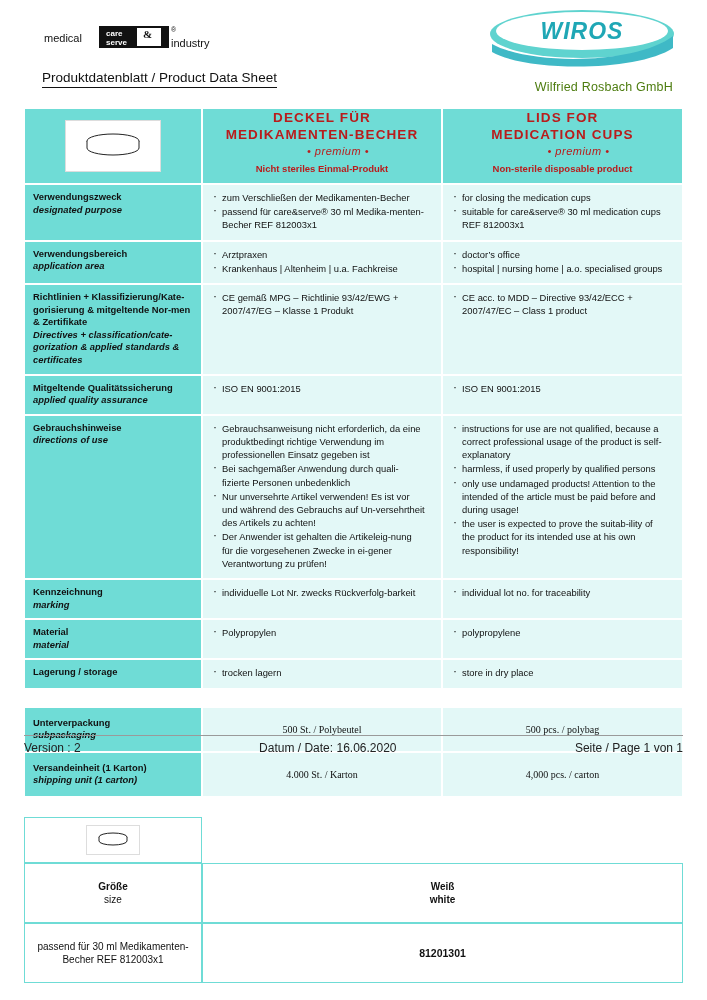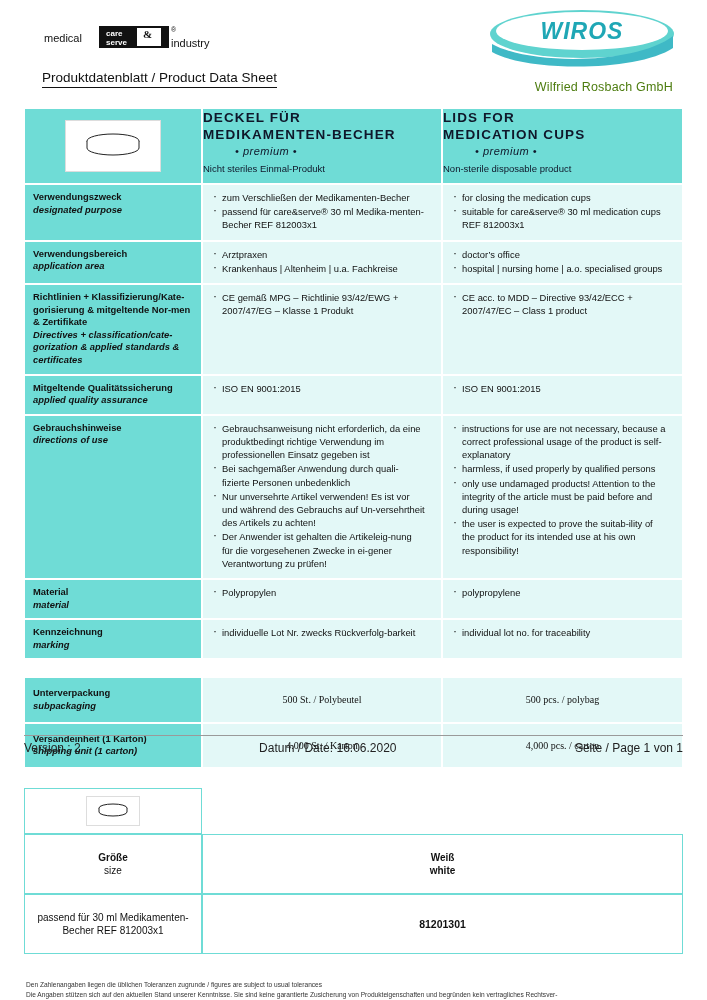--- a/index.html
+++ b/index.html
@@ -41,24 +41,24 @@
 
   
   .banner td { background:#6fdcd6; padding:0; height: 74px; }
   .banner-img {
     background: #6fdcd6; text-align:center; vertical-align: middle;
   }
   .img-box {
     width: 96px; height: 52px; margin: 11px auto; background:#fff;
     border: 1px solid #dddddd; display:flex; align-items:center; justify-content:center;
   }
-  .banner-txt { text-align:left; color:#0f172a; padding: 9px 6px 8px; }
+  .banner-txt { text-align:center; color:#b91c1c; padding: 9px 6px 8px; }
   .banner-txt .l1 { font-weight:bold; font-size: 13.5px; letter-spacing: 1.1px; line-height: 17px; }
   .banner-txt .l2 { font-style: italic; font-size: 11px; margin-top: 2px; letter-spacing:.5px;padding-left:32px;}
-  .banner-txt .l3 { font-size: 9.5px; margin-top: 6px; }
+  .banner-txt .l3 { font-size: 9.5px; margin-top: 6px; font-weight: bold; }
 
   
   .lbl {
     background:#6fdcd6; padding: 6px 8px 7px 8px; font-size: 9.4px; line-height: 12.6px;
   }
   .lbl .de { font-weight:bold; }
   .lbl .en { font-style: italic; font-weight:bold; }
   .cell {
     background:#e3f8f7; padding: 6px 16px 7px 10px; font-size: 9.4px; line-height: 13.2px;
   }
@@ -243,25 +243,42 @@
         <td class="cell">
           <ul>
             <li>Gebrauchsanweisung nicht erforderlich, da eine produktbedingt richtige Verwendung im professionellen Einsatz gegeben ist</li>
             <li>Bei sachgemäßer Anwendung durch quali-fizierte Personen unbedenklich</li>
             <li>Nur unversehrte Artikel verwenden! Es ist vor und während des Gebrauchs auf Un-versehrtheit des Artikels zu achten!</li>
             <li>Der Anwender ist gehalten die Artikeleig-nung für die vorgesehenen Zwecke in ei-gener Verantwortung zu prüfen!</li>
           </ul>
         </td>
         <td class="cell">
           <ul>
-            <li>instructions for use are not necessary, because a correct professional usage of the product is self-explanatory</li>
+            <li>instructions for use are not qualified, because a correct professional usage of the product is self-explanatory</li>
             <li>harmless, if used properly by qualified persons</li>
-            <li>only use undamaged products! Attention to the integrity of the article must be paid before and during usage!</li>
+            <li>only use undamaged products! Attention to the intended of the article must be paid before and during usage!</li>
             <li>the user is expected to prove the suitab-ility of the product for its intended use at his own responsibility!</li>
           </ul>
+        </td>
+      </tr>
+
+      <tr>
+        <td class="lbl">
+          <div class="de">Kennzeichnung</div>
+          <div class="en">marking</div>
+        </td>
+        <td class="cell">
+          <ul>
+              <li>individuelle Lot Nr. zwecks Rückverfolg-barkeit</li>
+            </ul>
+        </td>
+        <td class="cell">
+          <ul>
+              <li>individual lot no. for traceability</li>
+            </ul>
         </td>
       </tr>
 
       <tr>
         <td class="lbl">
           <div class="de">Material</div>
           <div class="en">material</div>
         </td>
         <td class="cell">
           <ul>
@@ -270,35 +287,33 @@
         </td>
         <td class="cell">
           <ul>
               <li>polypropylene</li>
             </ul>
         </td>
       </tr>
 
       <tr>
         <td class="lbl">
-          <div class="de">Kennzeichnung</div>
-          <div class="en">marking</div>
-        </td>
-        <td class="cell">
-          <ul>
-              <li>individuelle Lot Nr. zwecks Rückverfolg-barkeit</li>
-            </ul>
-        </td>
-        <td class="cell">
-          <ul>
-              <li>individual lot no. for traceability</li>
-            </ul>
-        </td>
-      </tr>
-
+          <div class="de">Lagerung / storage</div>
+        </td>
+        <td class="cell">
+          <ul>
+              <li>trocken lagern</li>
+            </ul>
+        </td>
+        <td class="cell">
+          <ul>
+              <li>store in dry place</li>
+            </ul>
+        </td>
+      </tr>
     </tbody>
   </table>
 
   <table class="tbl2">
     <colgroup>
         <col class="c-left">
         <col class="c-mid">
         <col class="c-right">
       </colgroup>
     <tbody>

